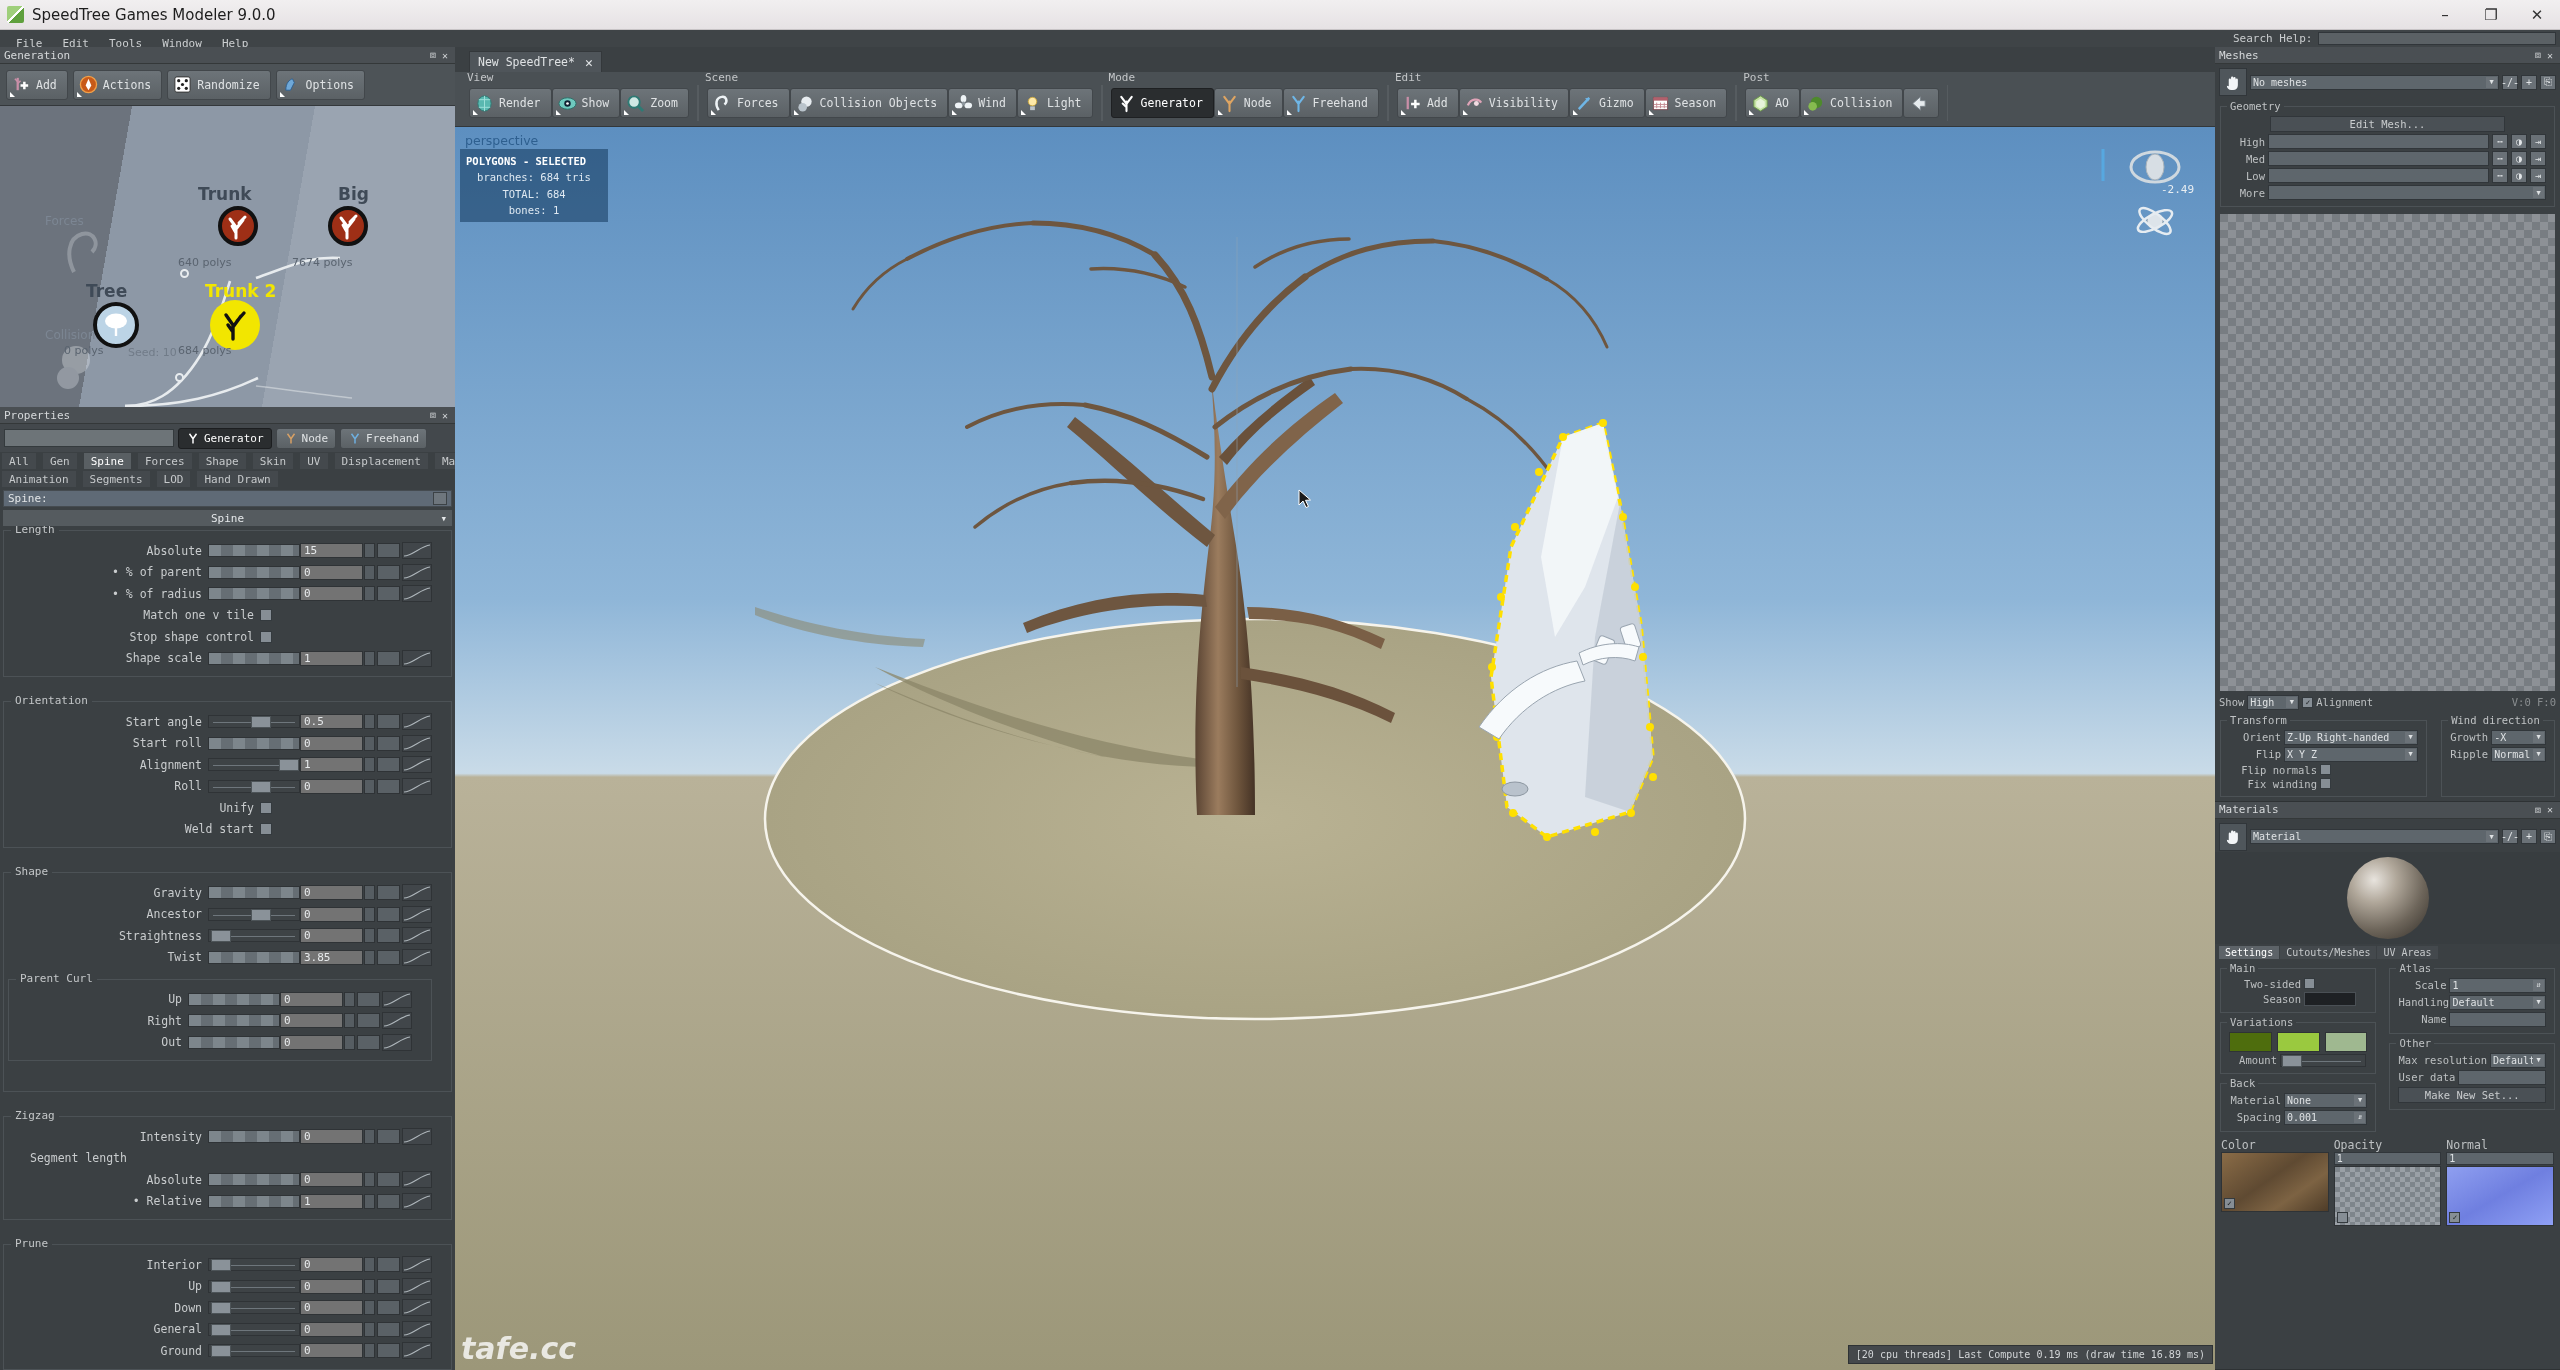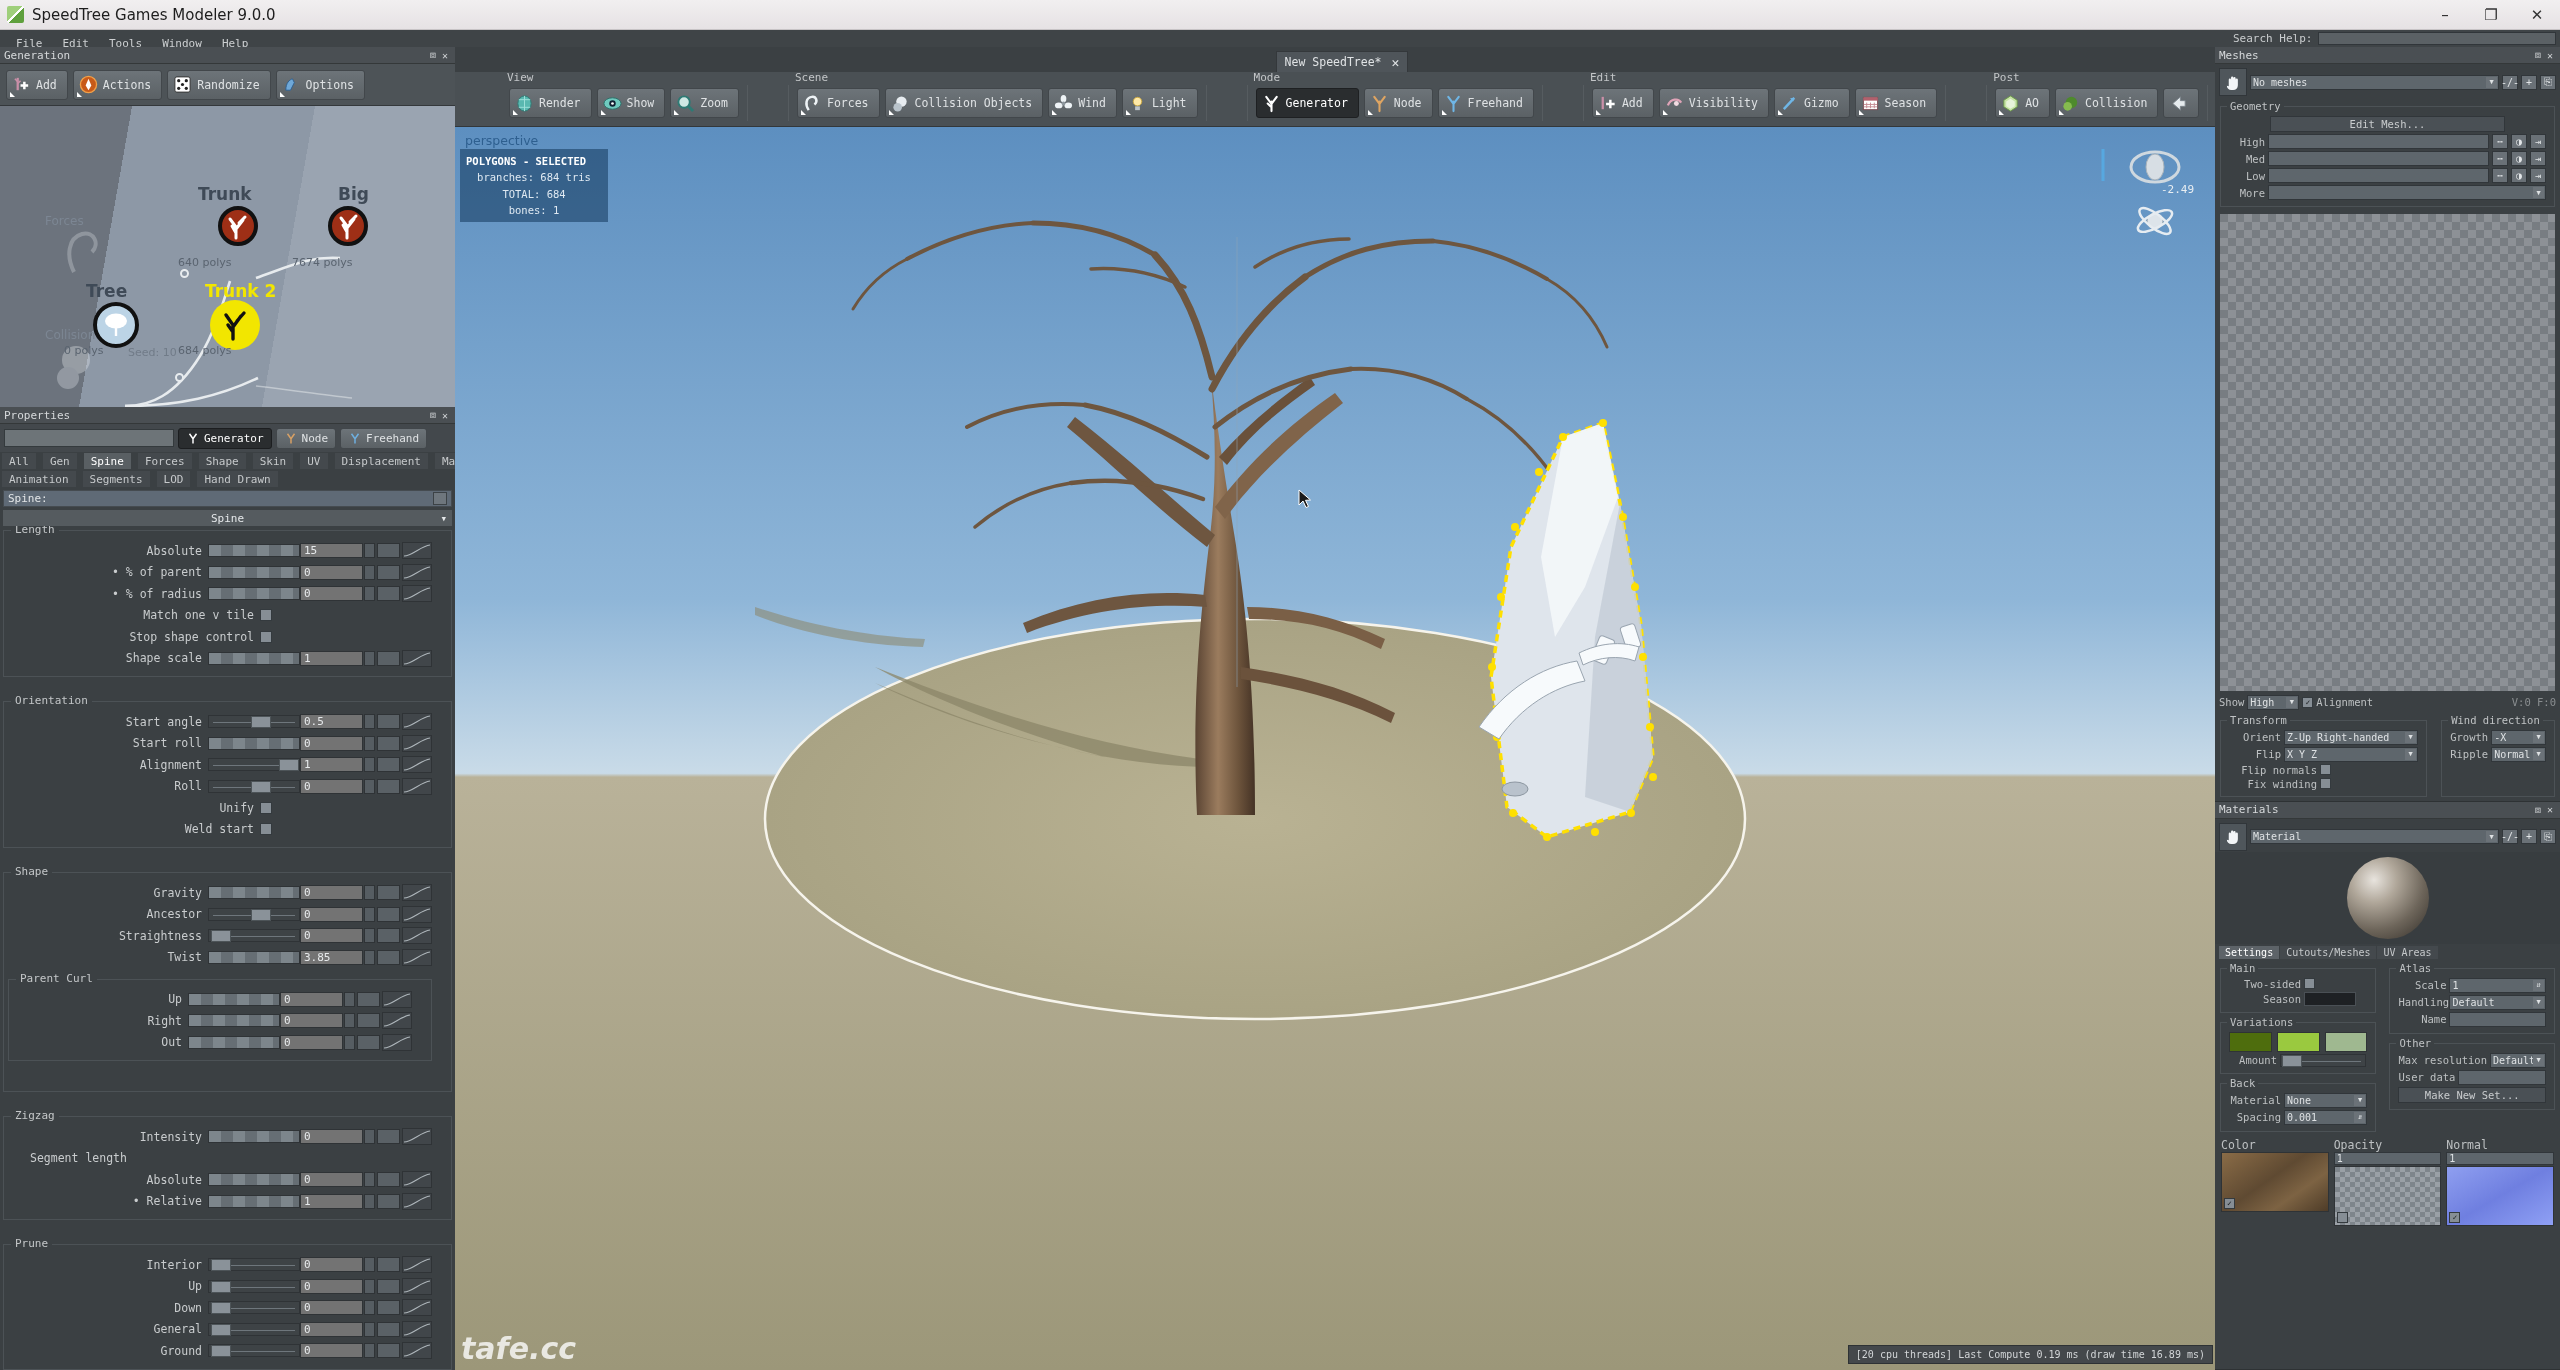--- a/index.html
+++ b/index.html
@@ -103,29 +103,29 @@
   .numfield{width:63px;height:15px;background:#737373;border:1px solid #2f3336;
      font-size:11px;color:#e7eaec;padding-left:3px;display:flex;align-items:center;flex:none;}
   .spin{width:11px;height:15px;background:#565d62;border:1px solid #2f3336;margin-left:1px;
      display:flex;flex-direction:column;flex:none;}
   .curvebtn{width:23px;height:15px;background:#5a6166;border:1px solid #2f3336;margin-left:2px;flex:none;}
   .curvebtn2{width:30px;height:17px;background:#41464a;border:1px solid #2f3336;margin-left:2px;flex:none;position:relative;overflow:hidden;}
   .chk{width:12px;height:12px;background:#868e95;border:1px solid #343a3e;flex:none;}
 
   
   #center{position:absolute;left:455px;right:345px;top:0;bottom:0;background:#3f4447;}
-  #tabstrip{height:25px;background:#3b4043;display:flex;align-items:flex-end;padding-left:14px;justify-content:center;}
+  #tabstrip{height:25px;background:#3b4043;display:flex;align-items:flex-end;padding-left:14px;}
   #tabstrip .doctab{height:21px;background:#4f555a;border:1px solid #34383b;border-bottom:none;
      display:flex;align-items:center;gap:10px;padding:0 8px;font-size:11.5px;color:#e0e3e5;}
   #tabstrip .xi{font-size:13px;color:#e3e6e8;}
 
   #maintoolbar{height:55px;background:#4a5054;display:flex;align-items:flex-end;
      padding:0 6px 5px 6px;gap:0px;border-bottom:1px solid #33373a;}
-  .tgroup{position:relative;display:flex;align-items:center;gap:5px;border:1px solid #565c60;
-     border-top:none;border-bottom:none;padding:0 8px;height:36px;margin-left:40px;}
+  .tgroup{position:relative;display:flex;align-items:center;border:1px solid #565c60;
+     border-top:none;border-bottom:none;padding:0 8px;height:36px;}
   .tgroup:first-child{border-left:none;}
   .tgroup > .gtitle{position:absolute;top:-14px;left:6px;font-size:11px;color:#c3c6c8;}
 
   #viewport{position:absolute;left:0;right:0;top:80px;bottom:0;overflow:hidden;
      background:linear-gradient(#5d8fc0 0%,#8fb6d8 38%,#c9dbe8 52%,#b9b299 52.3%,#9c9779 100%);}
   #vplabel{position:absolute;left:10px;top:6px;font-family:"DejaVu Sans","Liberation Sans",sans-serif;
      font-size:12.5px;color:#2e5f8f;}
   #vpinfo{position:absolute;left:5px;top:22px;width:148px;background:rgba(28,66,104,0.62);
      padding:4px 6px;font-size:10.5px;color:#dfe9f2;line-height:1.55;}
   #vpinfo .hd{color:#fff;font-weight:bold;}

